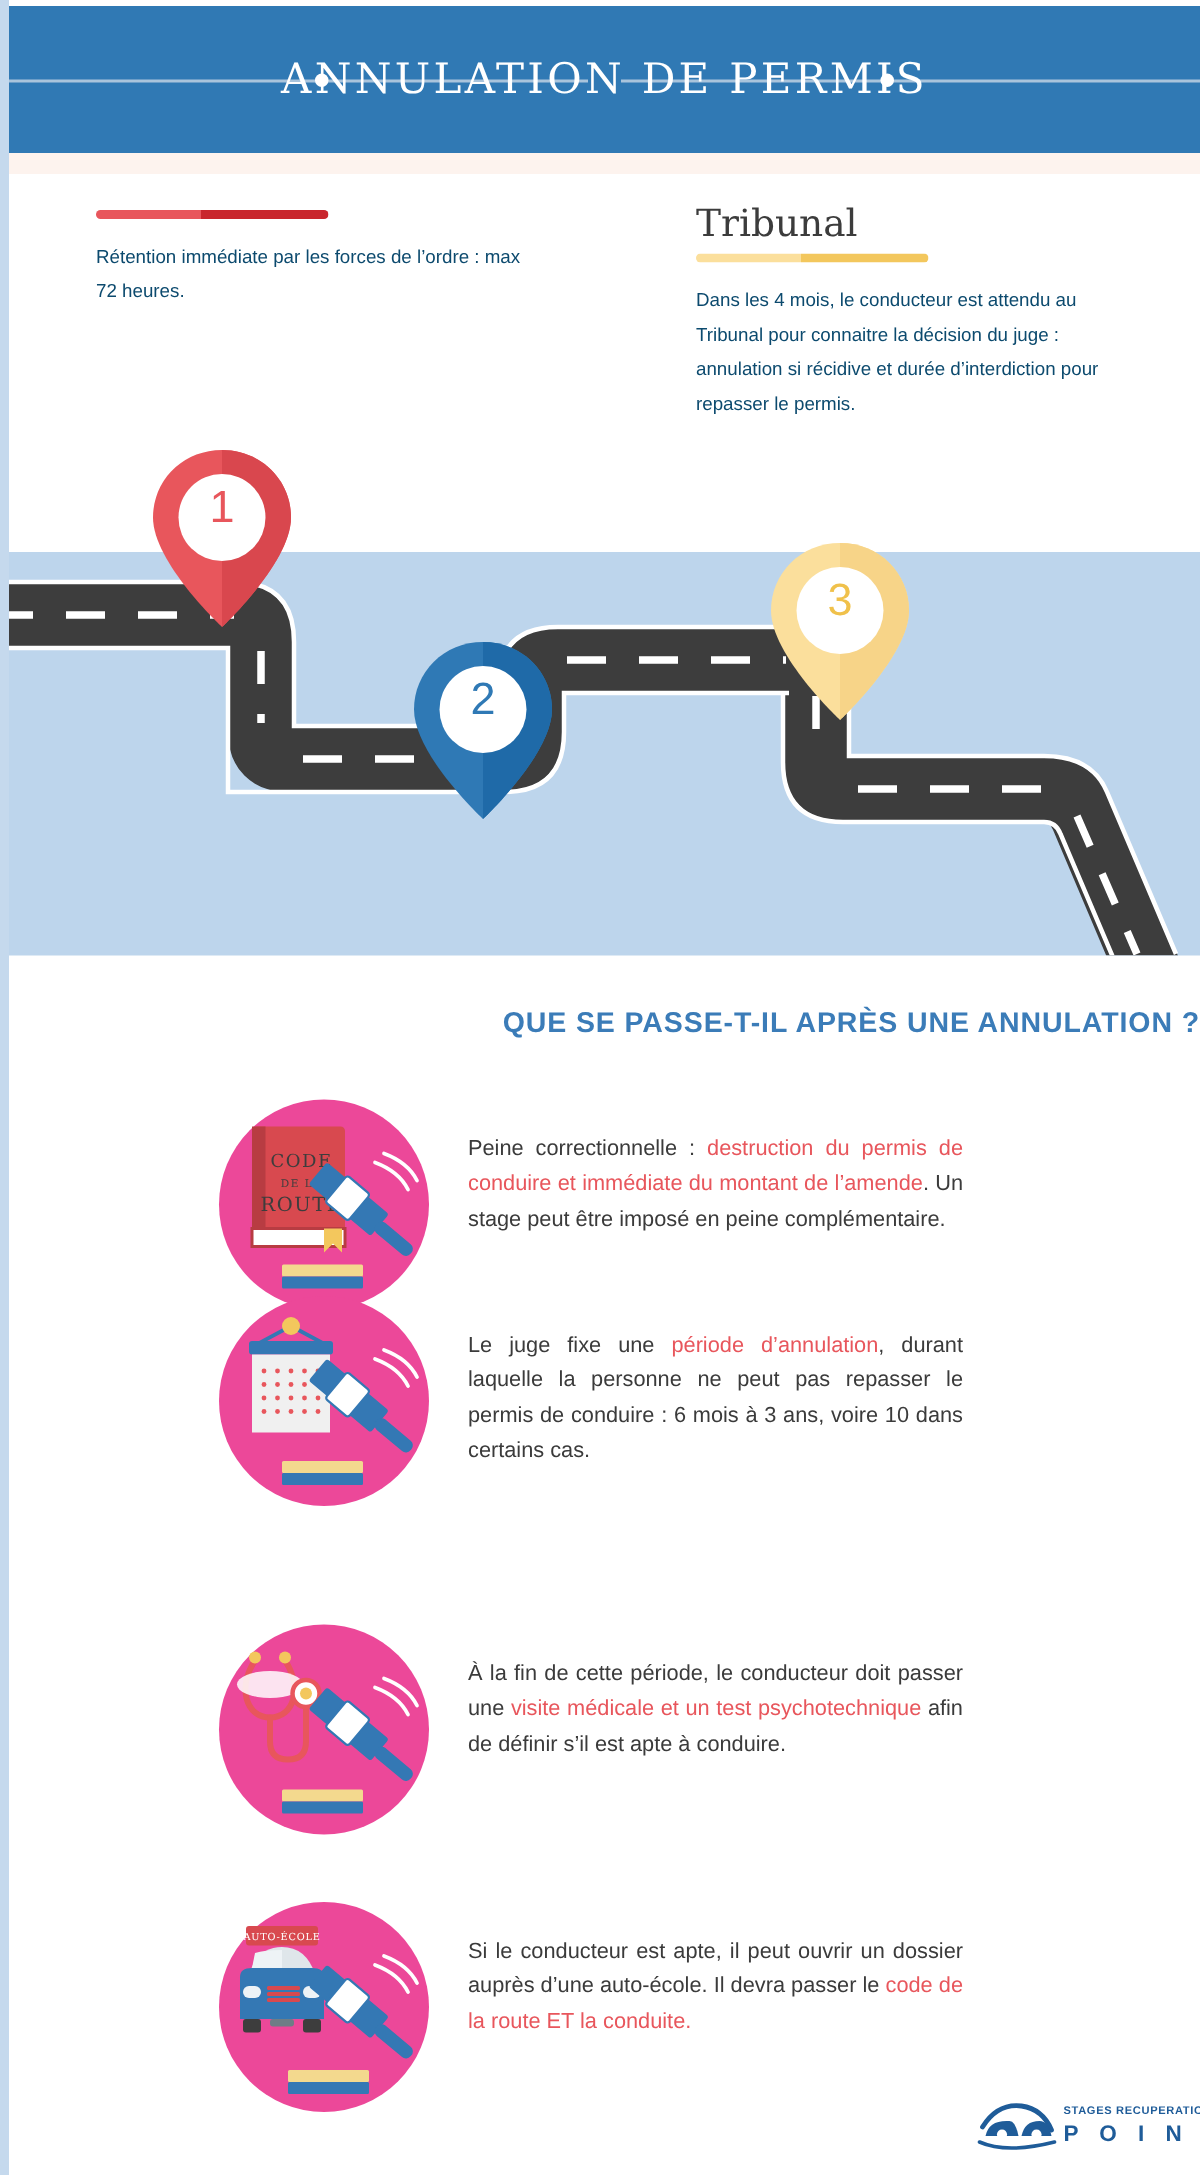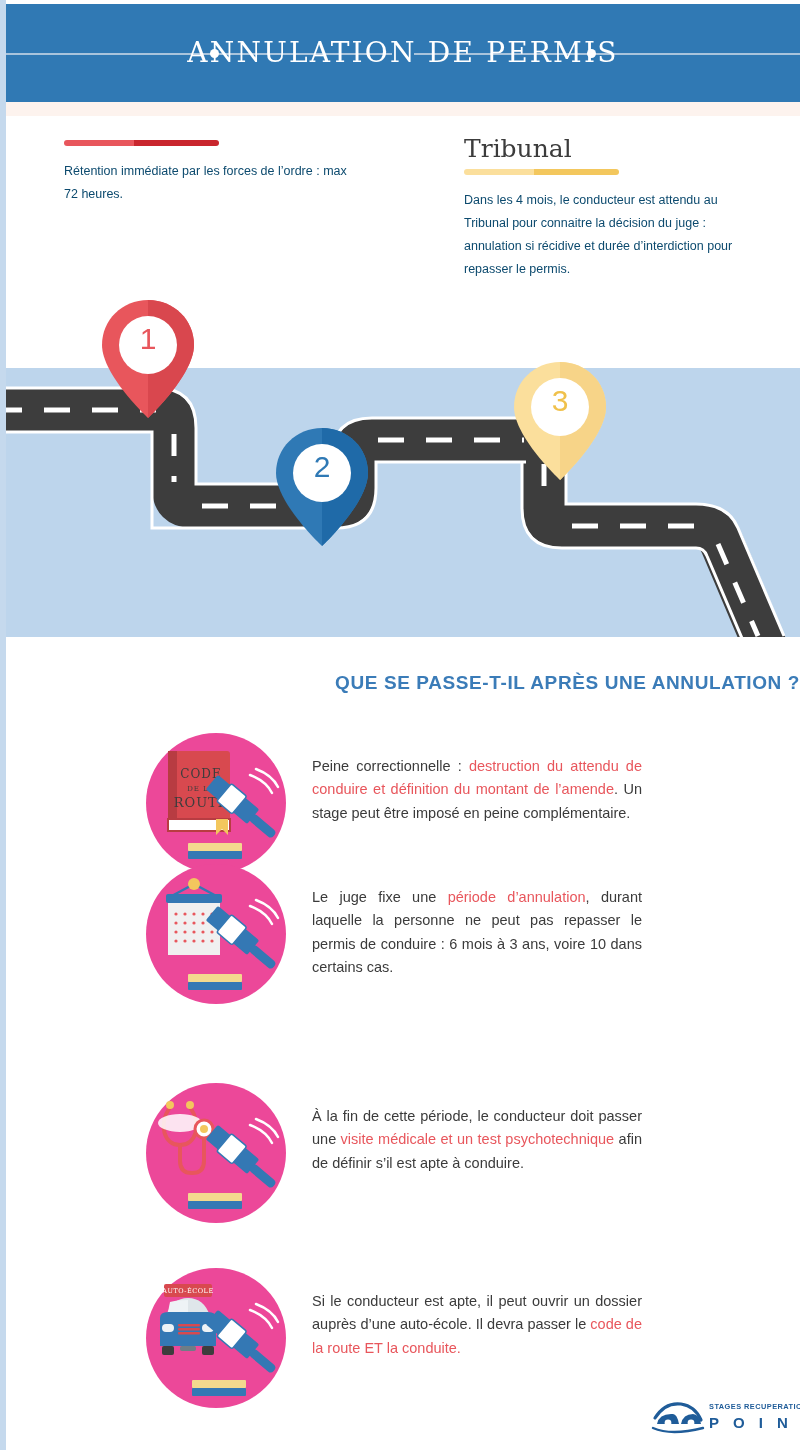--- a/index.html
+++ b/index.html
@@ -226,21 +226,21 @@
           <rect x="58" y="60" width="54" height="19" rx="2" fill="#3478b4"></rect>
           <rect x="74" y="58" width="20" height="23" rx="2" fill="#ffffff" stroke="#3478b4" stroke-width="1.5"></rect>
           <rect x="110" y="66" width="30" height="9" rx="4" fill="#3478b4"></rect>
         </g>
         <path d="M104 42 q16 6 22 18 M110 36 q16 6 22 18" stroke="#ffffff" stroke-width="2.5" fill="none" stroke-linecap="round"></path>
         <rect x="42" y="110" width="54" height="8" rx="1" fill="#f3d98e"></rect>
         <rect x="42" y="118" width="54" height="8" rx="1" fill="#3478b4"></rect>
       </svg>
     </div>
     <p>
-      <span>Peine correctionnelle : </span><span class="hl">destruction du attendu de conduire et définition du montant de l’amende</span><span>. Un stage peut être imposé en peine complémentaire.</span>
+      <span>Peine correctionnelle : </span><span class="hl">destruction du permis de conduire et immédiate du montant de l’amende</span><span>. Un stage peut être imposé en peine complémentaire.</span>
     </p>
   </div>
 
   <div class="step" id="step-1">
     <div class="disc">
       <svg width="140" height="140" viewBox="0 0 140 140">
         <path d="M48 20 L22 34 M48 20 L74 34" stroke="#3478b4" stroke-width="2.5" fill="none"></path>
         <circle cx="48" cy="20" r="6" fill="#f3c75d"></circle>
         <rect x="20" y="30" width="56" height="9" rx="2" fill="#3478b4"></rect>
         <rect x="22" y="39" width="52" height="52" fill="#f0f0f0"></rect>

